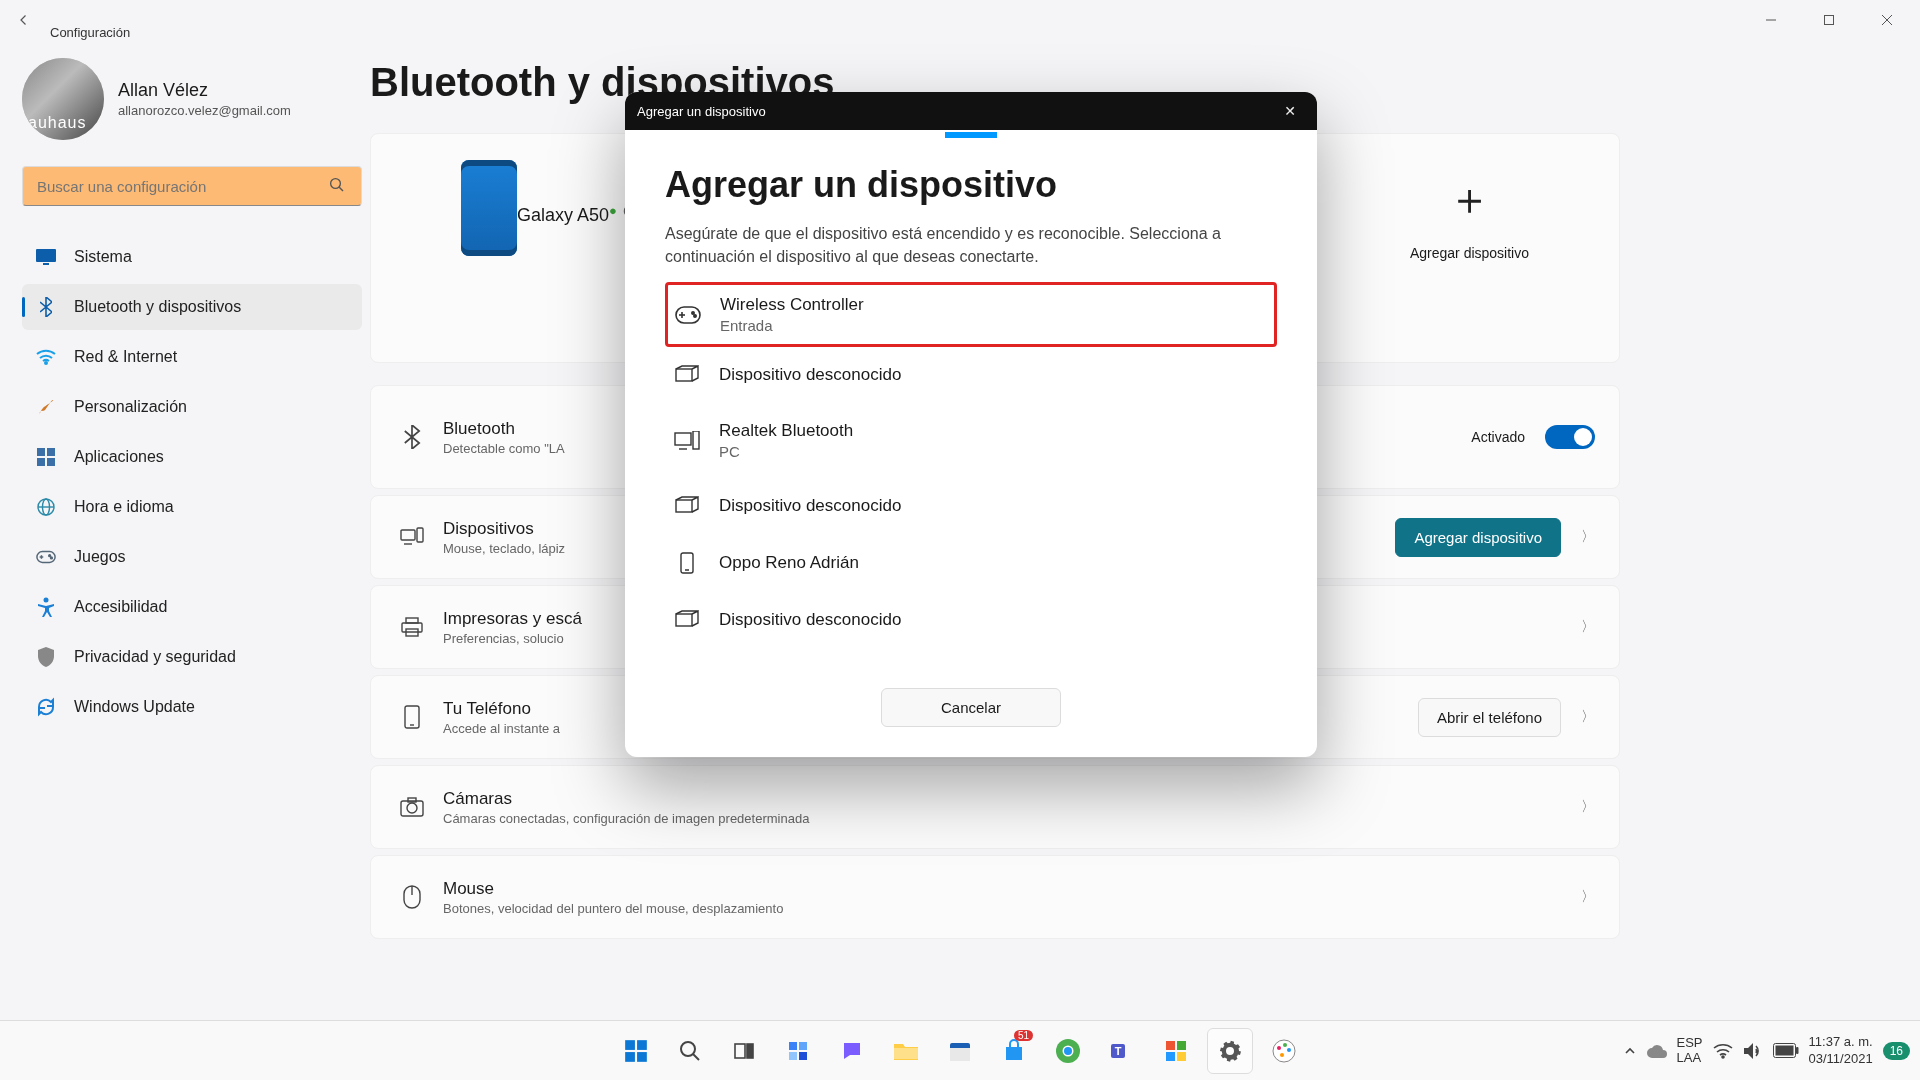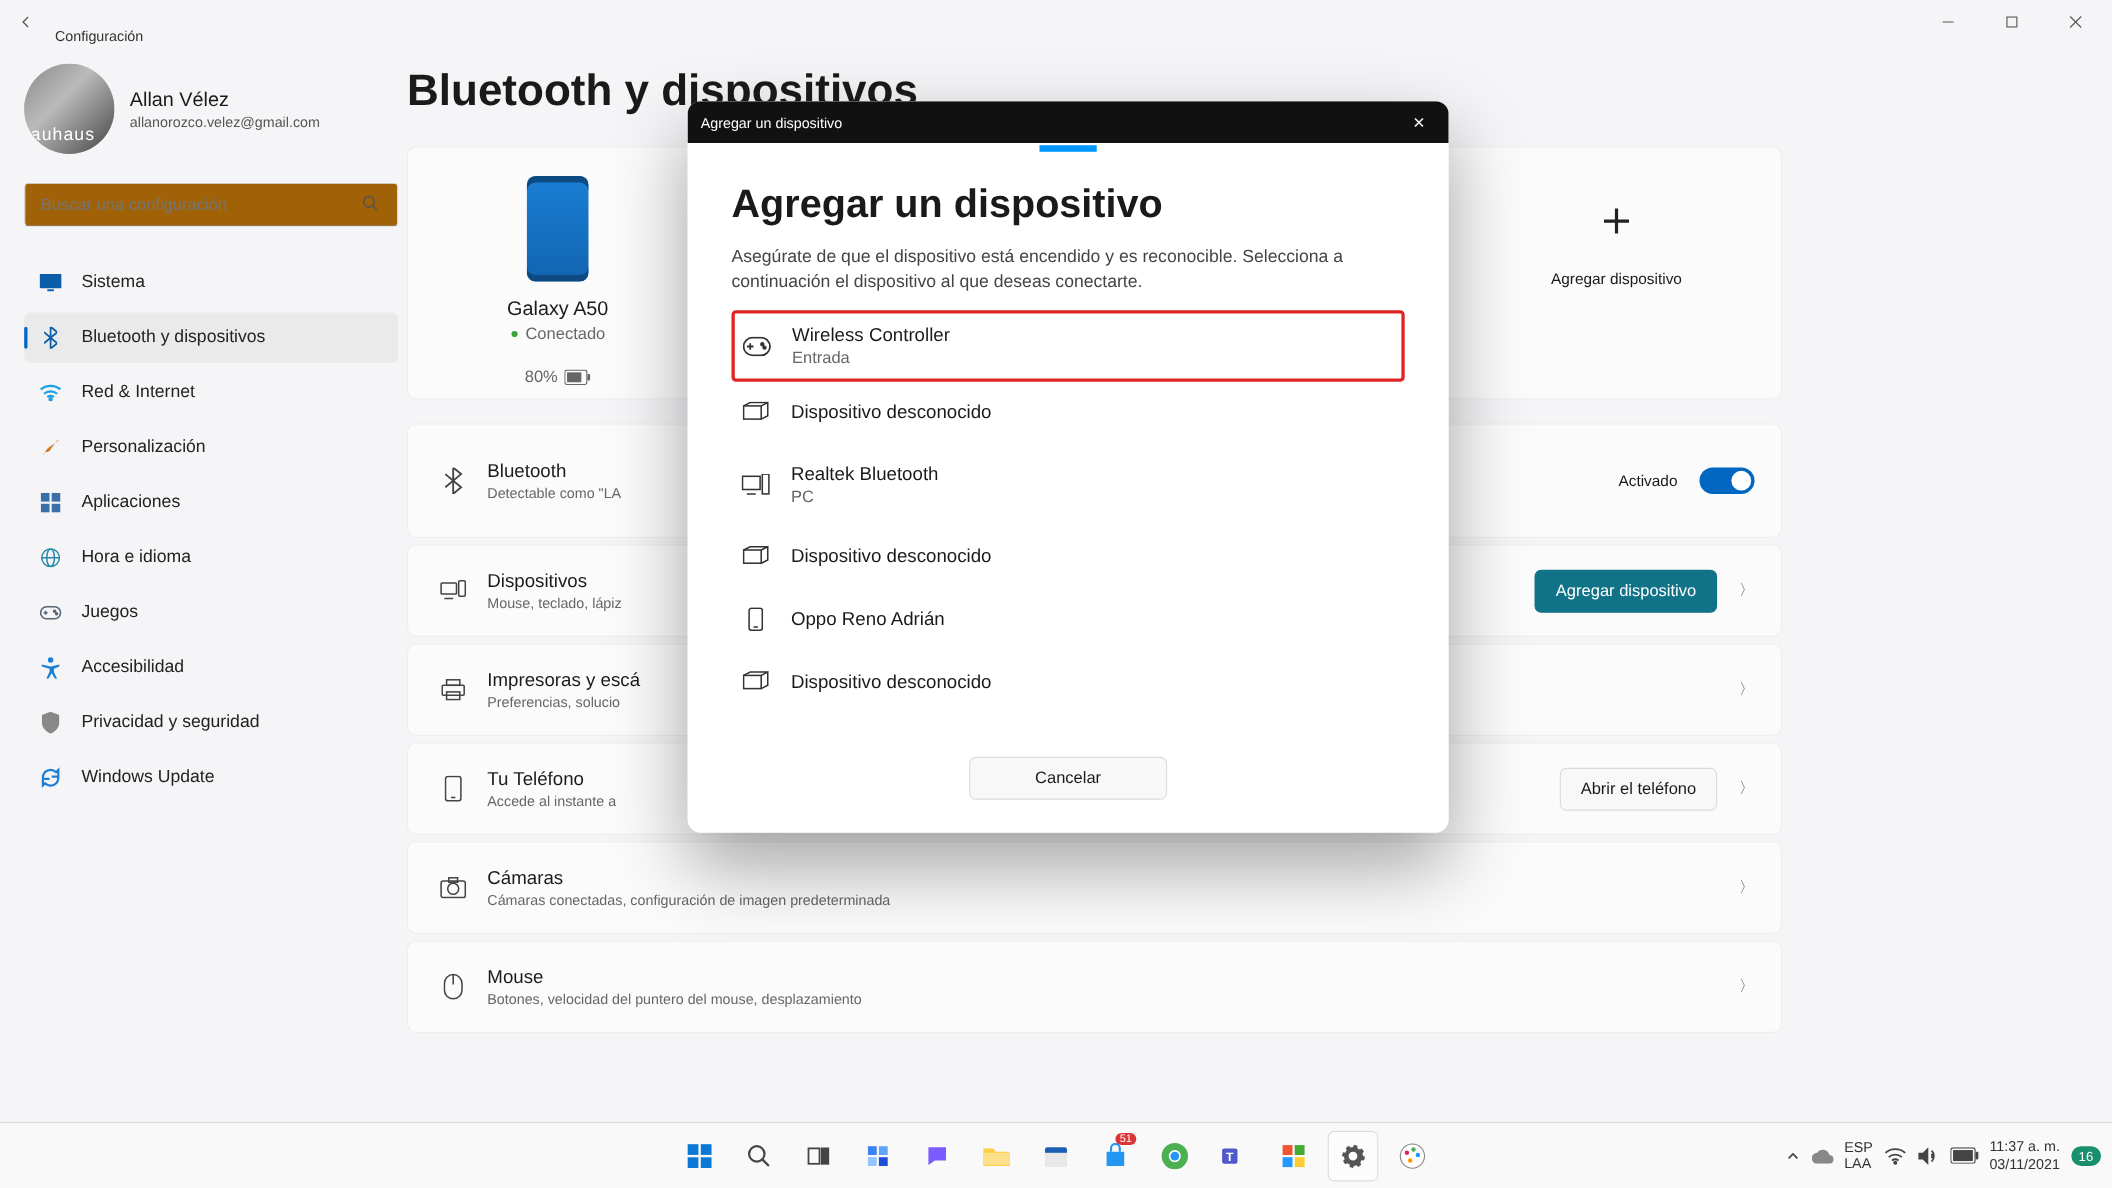--- a/index.html
+++ b/index.html
@@ -15,35 +15,35 @@
 
 .app{display:flex;height:calc(100% - 40px - 60px)}
 .sidebar{width:370px;padding:18px 8px 0 22px}
 .user{display:flex;align-items:center;gap:14px;margin-bottom:26px}
 .avatar{width:82px;height:82px;border-radius:50%;background:#bbb center/cover;position:relative;overflow:hidden}
 .avatar::before{content:"";position:absolute;inset:0;background:linear-gradient(135deg,#888 0%,#bbb 40%,#444 100%)}
 .avatar::after{content:"auhaus";position:absolute;bottom:8px;left:6px;font-size:16px;color:#fff;letter-spacing:1px}
 .user .name{font-size:18px}
 .user .mail{font-size:13px;color:#555;margin-top:2px}
 .search{position:relative;margin-bottom:28px}
-.search input{width:340px;height:40px;border:1px solid #dcdcdc;border-bottom:1px solid #888;border-radius:4px;padding:0 40px 0 14px;background:#a16207;font-size:15px;outline:none}
+.search input{width:340px;height:40px;border:1px solid #dcdcdc;border-bottom:1px solid #888;border-radius:4px;padding:0 40px 0 14px;background:#fdba74;font-size:15px;outline:none}
 .search .sicon{position:absolute;right:16px;top:10px;color:#555}
 
 .nav{}
 .nav .item{display:flex;align-items:center;height:46px;border-radius:6px;padding:0 14px;gap:18px;font-size:16px;color:#222}
 .nav .item.active{background:#eaeaea}
 .nav .item.active .bar{position:absolute;left:0;width:3px;height:20px;background:#0067c0;border-radius:3px}
 .nav .item{position:relative;margin-bottom:4px;cursor:default}
 .nicon{width:20px;height:20px;display:flex;align-items:center;justify-content:center;font-size:16px}
 
 
 .main{flex:1;padding:10px 300px 0 0;overflow:hidden}
 .pageh{font-size:40px;font-weight:600;margin:10px 0 28px 0}
 .tiles{background:#fbfbfb;border:1px solid #eee;border-radius:8px;padding:26px 30px;display:flex;align-items:flex-start;height:230px;margin-bottom:22px}
-.phone{display:flex;flex-direction:column;align-items:center;margin-left:60px}
+.phone{display:flex;flex-direction:row;align-items:center;margin-left:60px}
 .phone .gfx{width:56px;height:96px;border-radius:8px;background:linear-gradient(#1a7fd5,#1264b0);box-shadow:inset 0 -6px 0 #0d4a82,inset 0 6px 0 #0d4a82}
 .phone .pname{font-size:18px;margin-top:14px}
 .phone .pstat{font-size:15px;color:#666;margin-top:4px}
 .phone .pstat::before{content:"●";color:#3ba53b;margin-right:6px;font-size:13px;position:relative;top:-1px}
 .phone .pbat{font-size:15px;color:#666;margin-top:22px;display:flex;align-items:center;gap:6px}
 .addtile{margin-left:auto;margin-right:60px;display:flex;flex-direction:column;align-items:center;gap:16px;margin-top:10px}
 .addtile .plus{font-size:44px;color:#222;font-weight:200}
 
 .row{background:#fbfbfb;border:1px solid #eee;border-radius:8px;height:84px;display:flex;align-items:center;padding:0 24px;margin-bottom:6px}
 .row2{height:104px}

